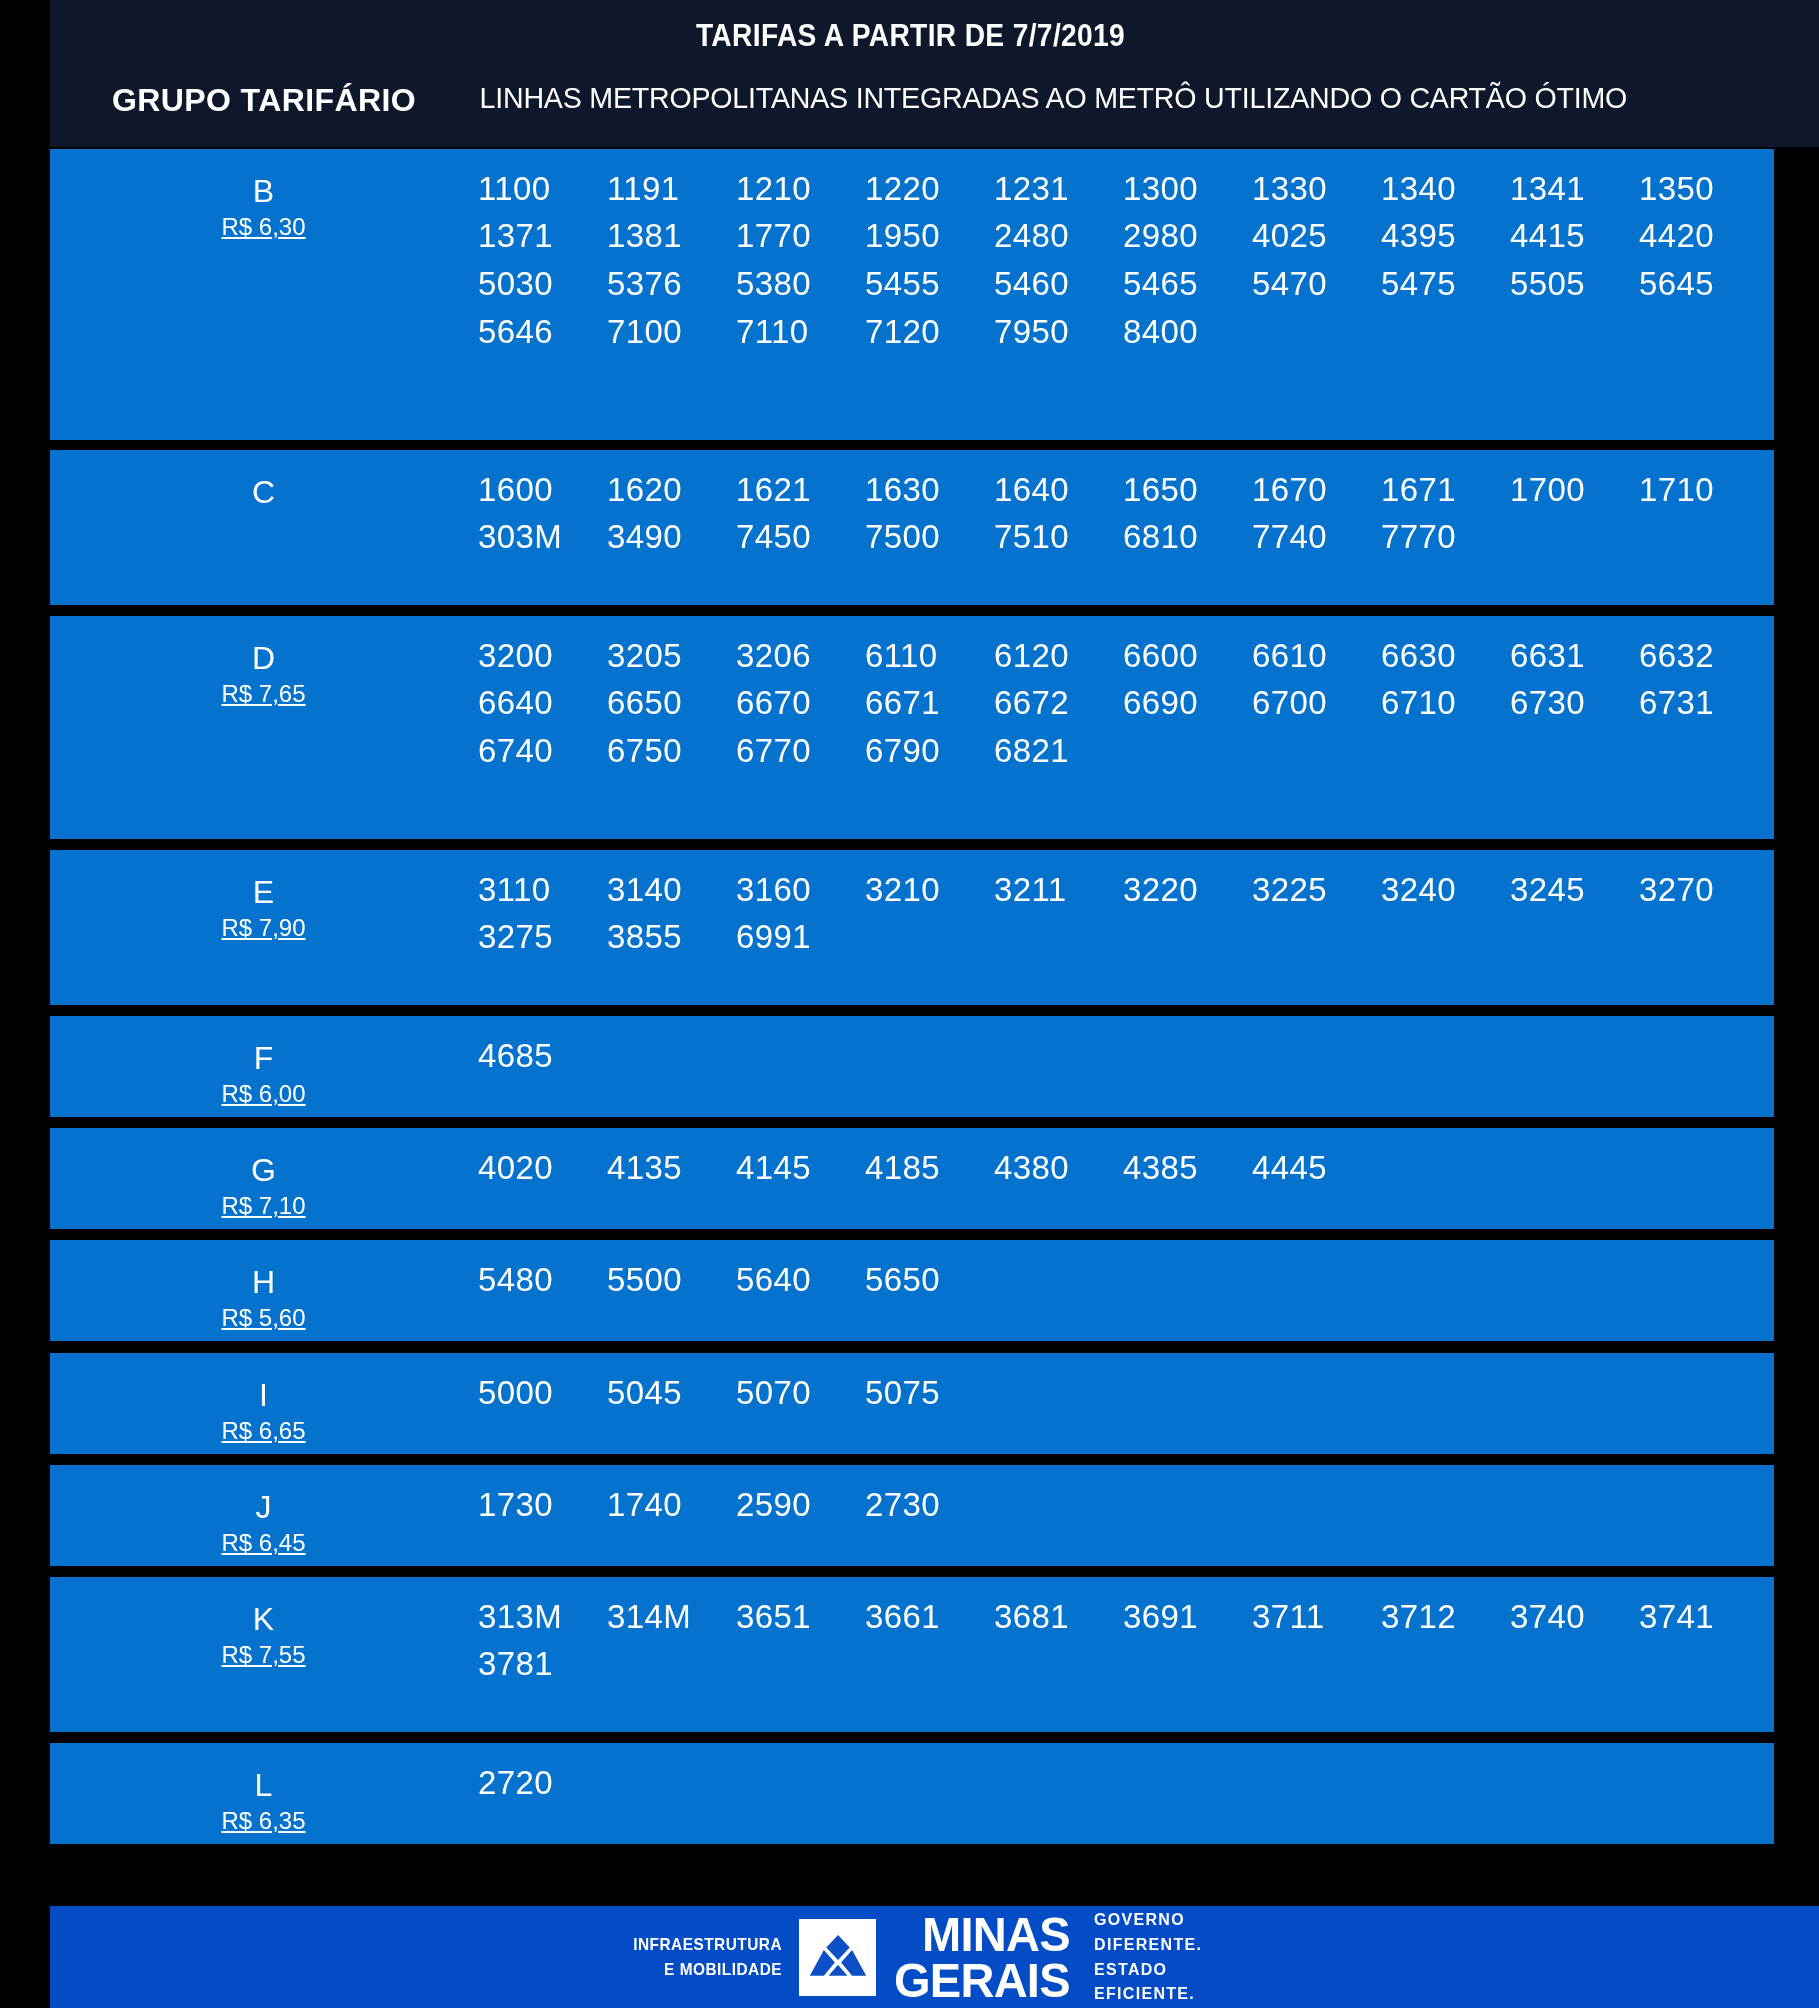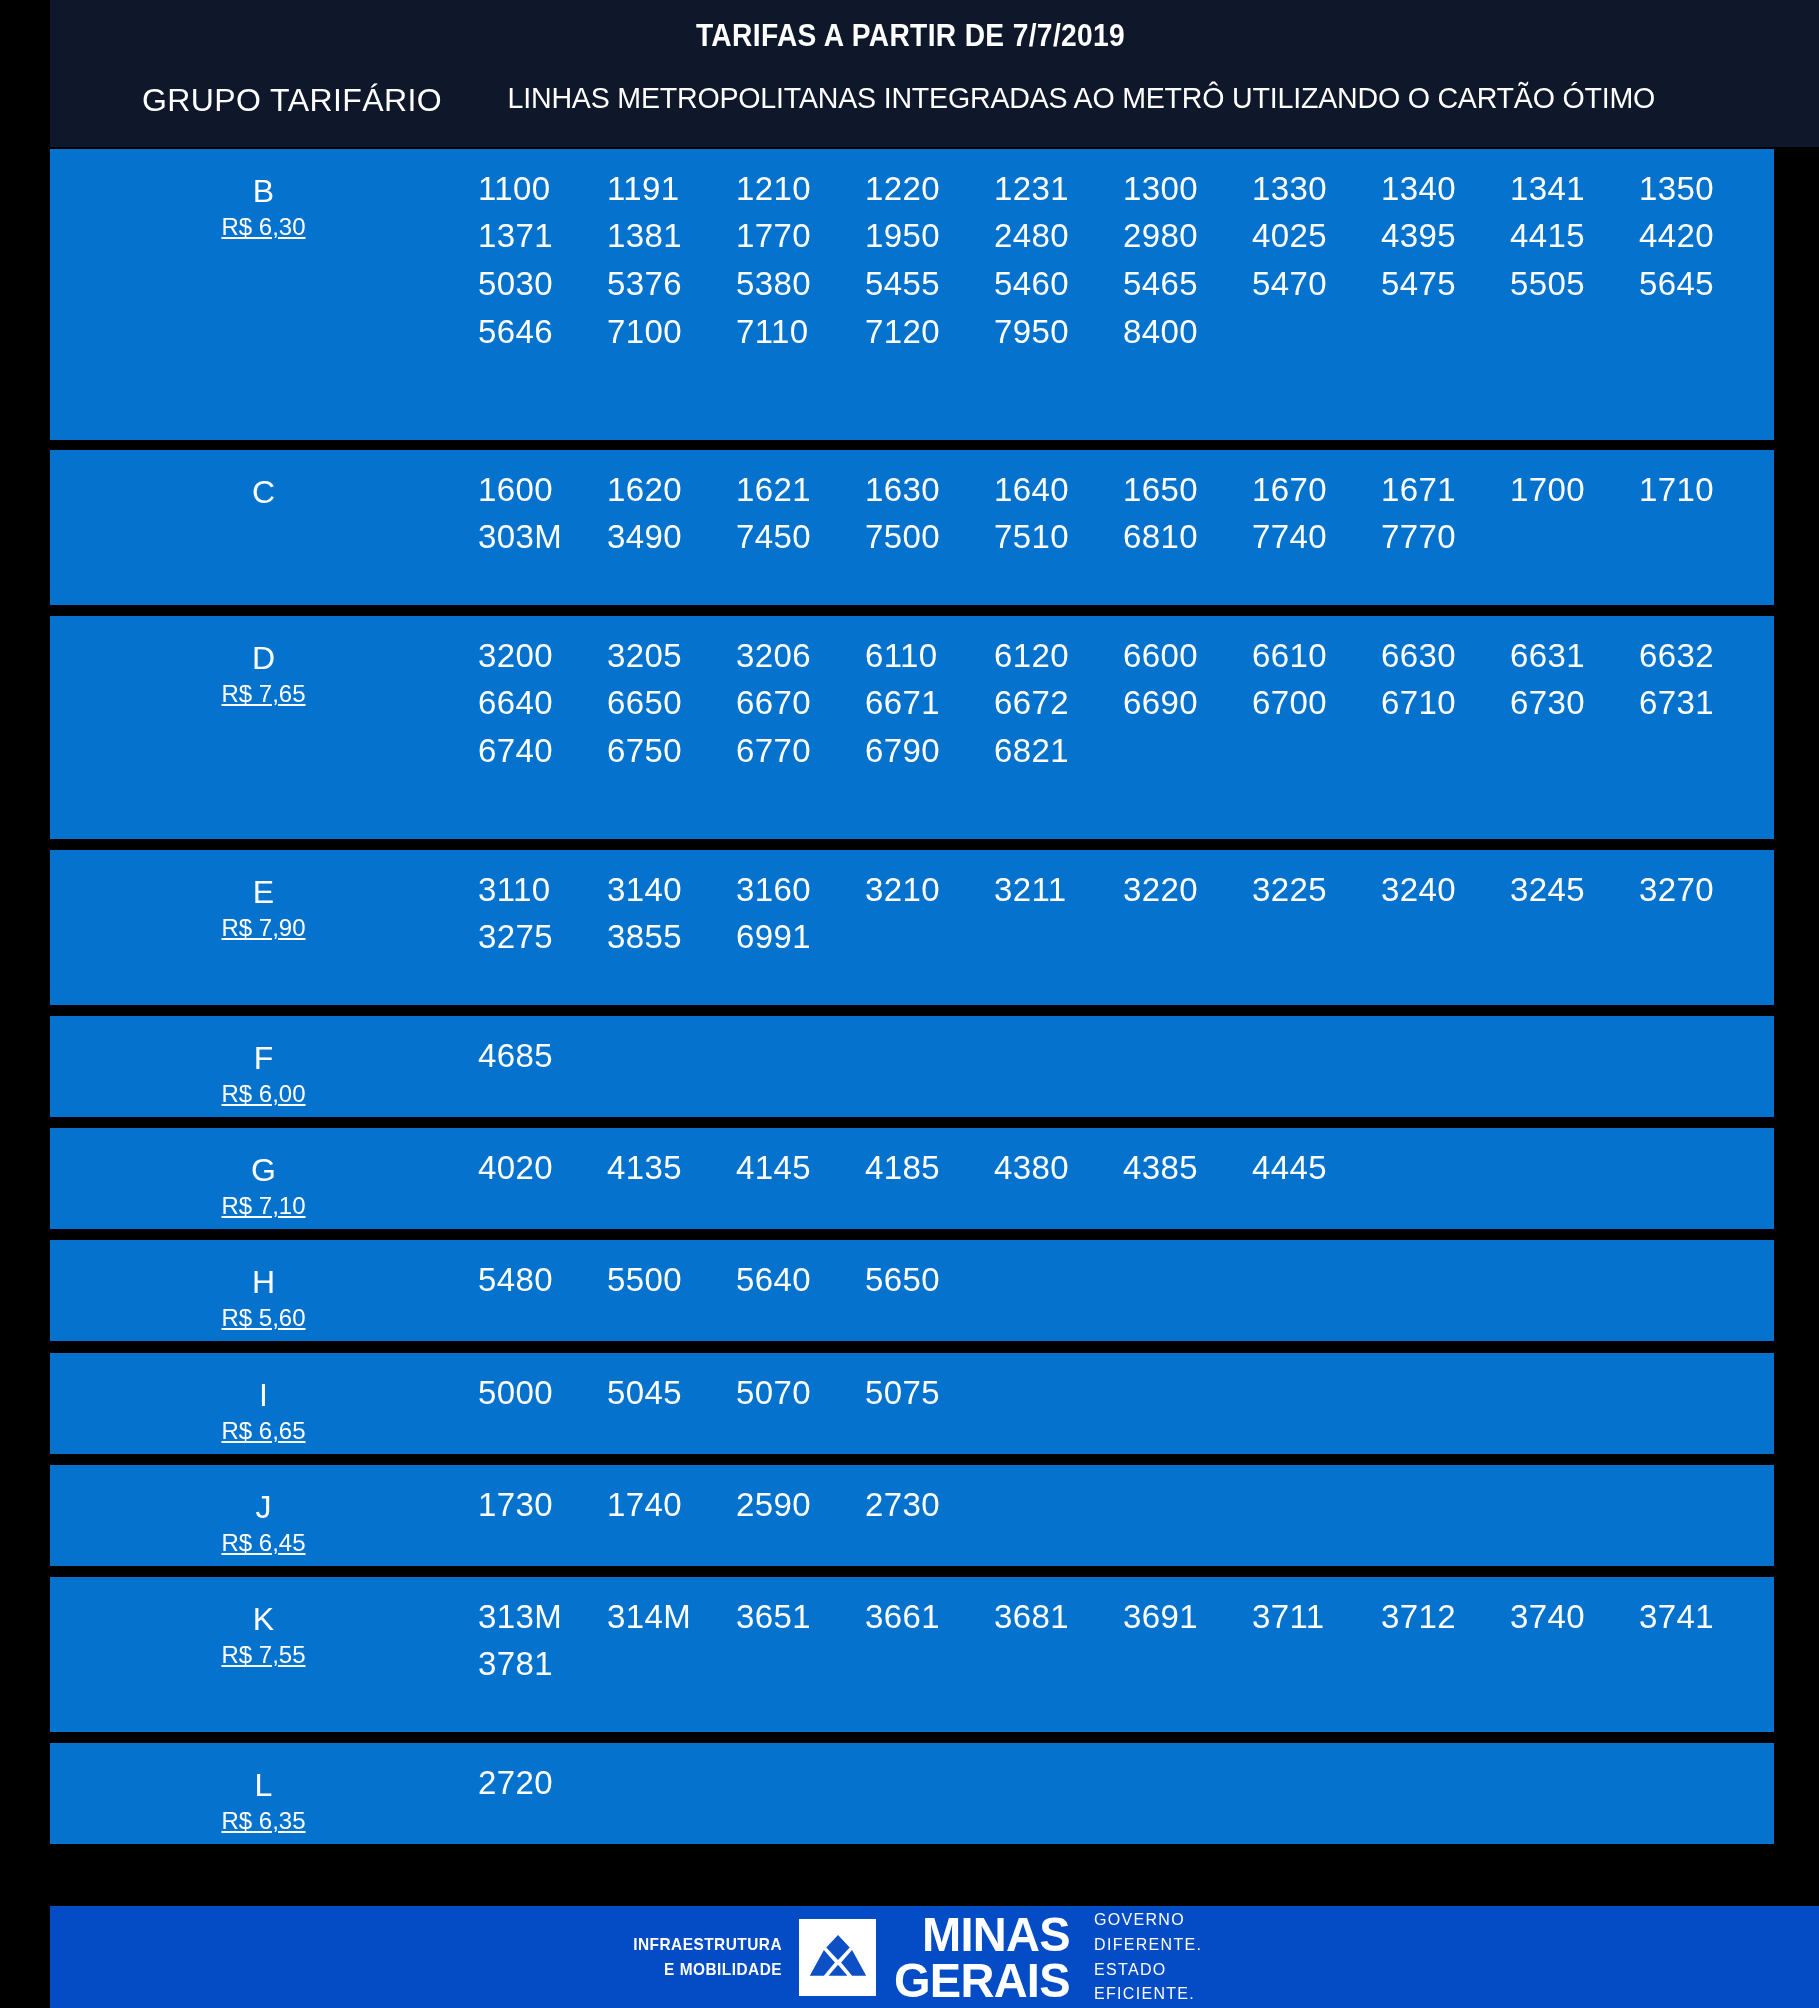--- a/index.html
+++ b/index.html
@@ -47,24 +47,23 @@
     width: 1770px;
     height: 47px;
     display: flex;
     align-items: flex-start;
   }
   .header-group-label {
     width: 428px;
     text-align: center;
     color: #ffffff;
     font-size: 32px;
-    font-weight: 400;
+    font-weight: 700;
     letter-spacing: 0.4px;
     white-space: nowrap;
-    margin-left: 28px;
   }
   .header-lines-label {
     flex: 1;
     text-align: left;
     color: #ffffff;
     font-size: 29px;
     font-weight: 400;
     letter-spacing: -0.2px;
     white-space: nowrap;
     transform: scaleX(0.985);
@@ -162,21 +161,21 @@
     font-size: 49px;
     line-height: 0.93;
     letter-spacing: -0.8px;
     text-align: right;
     transform: scaleX(0.96);
     transform-origin: left center;
   }
   .gov-block {
     color: #ffffff;
     font-size: 16px;
-    font-weight: normal;
+    font-weight: bold;
     line-height: 1.55;
     letter-spacing: 1.3px;
     text-align: left;
   }
 </style>
 </head>
 <body>
 
 <div class="sheet">
 

